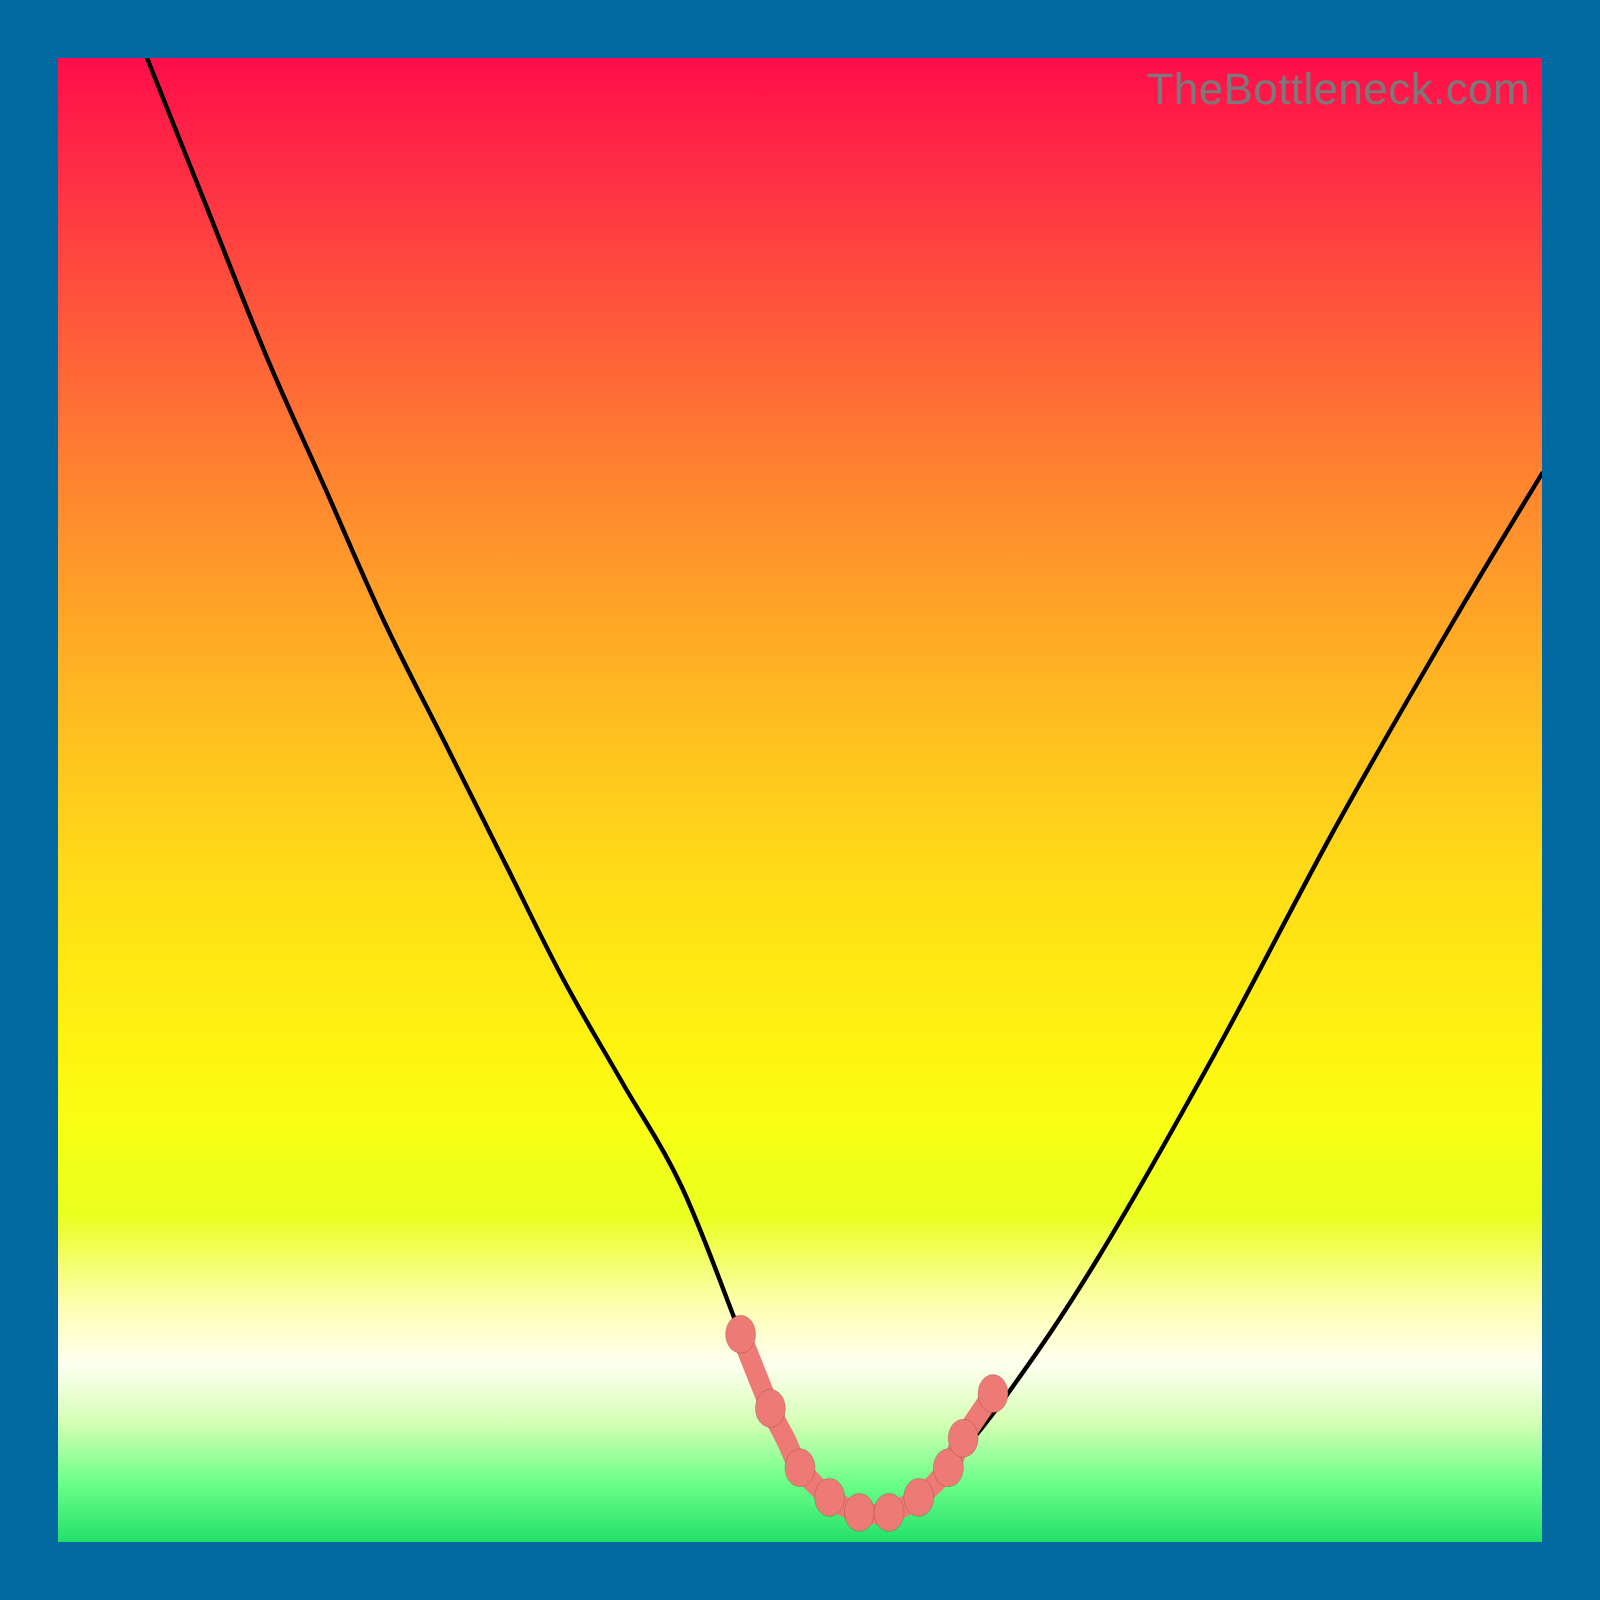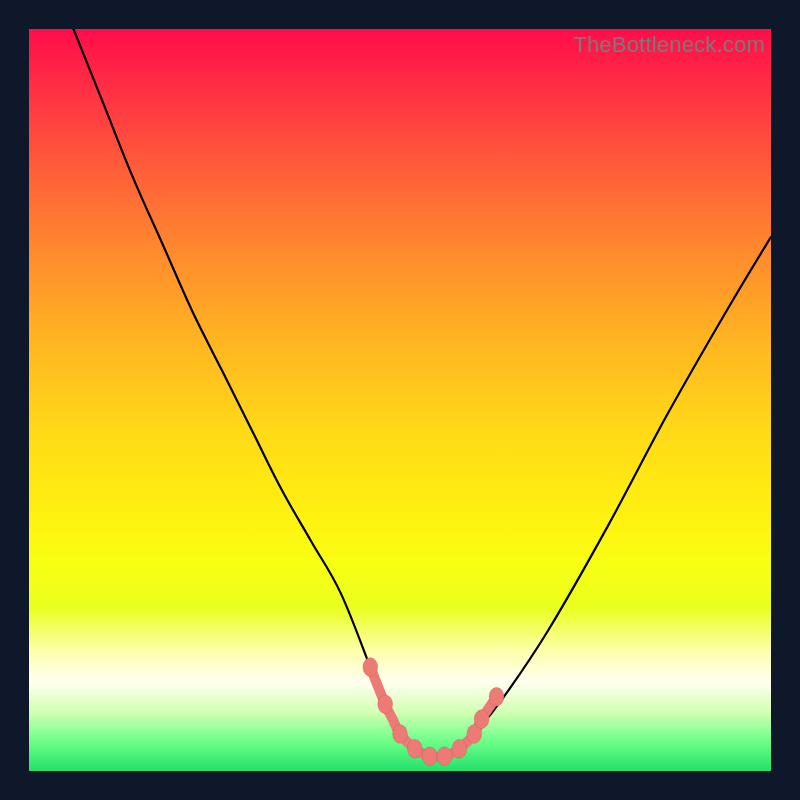--- a/index.html
+++ b/index.html
@@ -7,21 +7,21 @@
     padding: 0;
     width: 800px;
     height: 800px;
     overflow: hidden;
     background: #000;
     font-family: Arial, Helvetica, sans-serif;
   }
   .outer {
     width: 800px;
     height: 800px;
-    background: #0f172a;
+    background: #0369a1;
     position: relative;
   }
   .plot {
     position: absolute;
     left: 29px;
     top: 29px;
     width: 742px;
     height: 742px;
     
     background: linear-gradient(to bottom,

